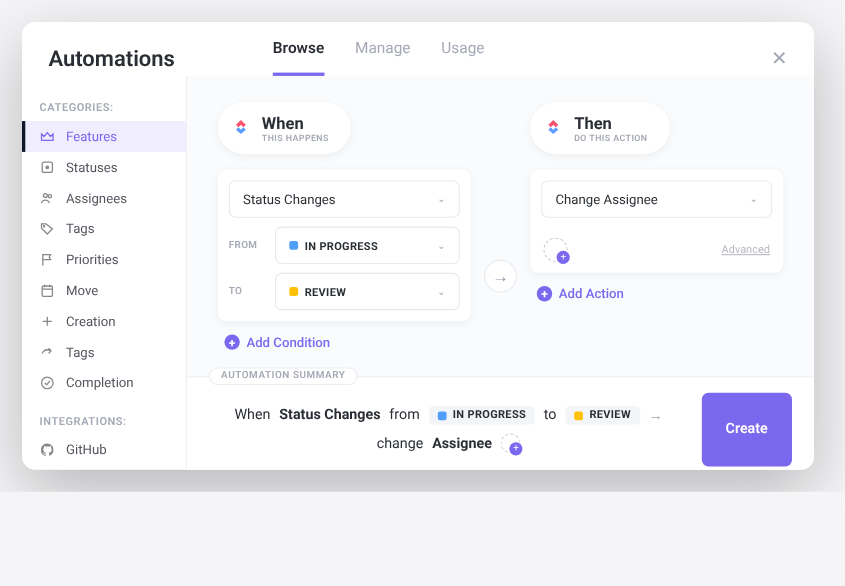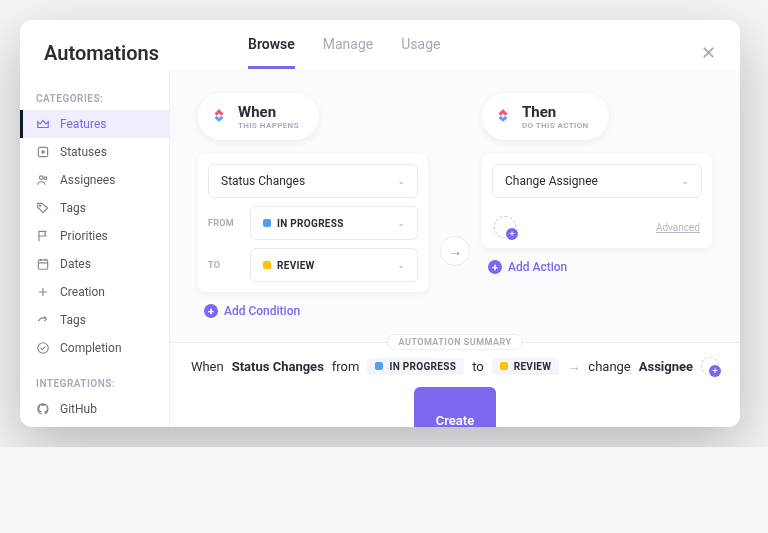--- a/index.html
+++ b/index.html
@@ -34,21 +34,21 @@
 .status-dot { width: 8px; height: 8px; border-radius: 2px; display: inline-block; margin-right: 6px; }
 .status-text { font-size: 10px; font-weight: 700; letter-spacing: 0.3px; }
 .add-link { display: flex; align-items: center; gap: 6px; color: #7b68ee; font-size: 12px; font-weight: 500; cursor: pointer; margin-top: 12px; padding-left: 6px; }
 .add-circle { width: 14px; height: 14px; border-radius: 50%; background: #7b68ee; color: #fff; display: inline-flex; align-items: center; justify-content: center; font-size: 11px; font-weight: 700; }
 .arrow-mid { align-self: center; margin-top: 90px; color: #8f92a1; }
 .arrow-mid-circle { width: 30px; height: 30px; border-radius: 50%; border: 1px solid #e8e9ed; background: #fff; display: flex; align-items: center; justify-content: center; font-size: 15px; }
 .then-action-row { display: flex; align-items: center; justify-content: space-between; margin-top: 10px; padding: 0 2px; }
 .assignee-icon { width: 22px; height: 22px; border: 1px dashed #c9cbd4; border-radius: 50%; position: relative; }
 .assignee-plus { position: absolute; bottom: -3px; right: -3px; width: 12px; height: 12px; background: #7b68ee; border-radius: 50%; color: #fff; font-size: 9px; display: flex; align-items: center; justify-content: center; }
 .advanced { font-size: 10px; color: #b7b9c3; text-decoration: underline; cursor: pointer; }
-.summary { border-top: 1px solid #eceef2; padding: 14px 20px 18px; background: #fff; display: flex; flex-direction: column; align-items: center; gap: 12px; position: relative; }
+.summary { border-top: 1px solid #eceef2; padding: 14px 20px 18px; background: #fff; display: flex; flex-direction: row; align-items: center; gap: 12px; position: relative; }
 .summary-label { position: absolute; top: -9px; background: #fff; padding: 2px 10px; font-size: 9px; font-weight: 600; color: #a5a9b5; letter-spacing: 0.5px; border: 1px solid #eceef2; border-radius: 999px; }
 .summary-text { display: flex; align-items: center; gap: 8px; font-size: 13px; color: #2a2e34; flex-wrap: wrap; justify-content: center; }
 .summary-text b { font-weight: 700; }
 .chip { background: #f4f5f8; border-radius: 4px; padding: 3px 8px; display: inline-flex; align-items: center; }
 .create-btn { background: #7b68ee; color: #fff; border: none; border-radius: 6px; padding: 26px 22px; font-size: 13px; font-weight: 600; cursor: pointer; }
 .logo-svg { width: 18px; height: 18px; }
 </style>
 </head>
 <body>
 
@@ -113,21 +113,21 @@
           </span>
         <span>Priorities</span>
       </div>
       <div class="side-item">
         <span class="side-icon">
             <svg viewBox="0 0 24 24" width="14" height="14" fill="none" stroke="currentColor" stroke-width="2">
               <rect x="4" y="5" width="16" height="16" rx="2"></rect>
               <path d="M4 10h16M8 3v4M16 3v4"></path>
             </svg>
           </span>
-        <span>Dates</span>
+        <span>Move</span>
       </div>
       <div class="side-item">
         <span class="side-icon">
             <svg viewBox="0 0 24 24" width="14" height="14" fill="none" stroke="currentColor" stroke-width="2">
               <path d="M12 5v14M5 12h14"></path>
             </svg>
           </span>
         <span>Creation</span>
       </div>
       <div class="side-item">

